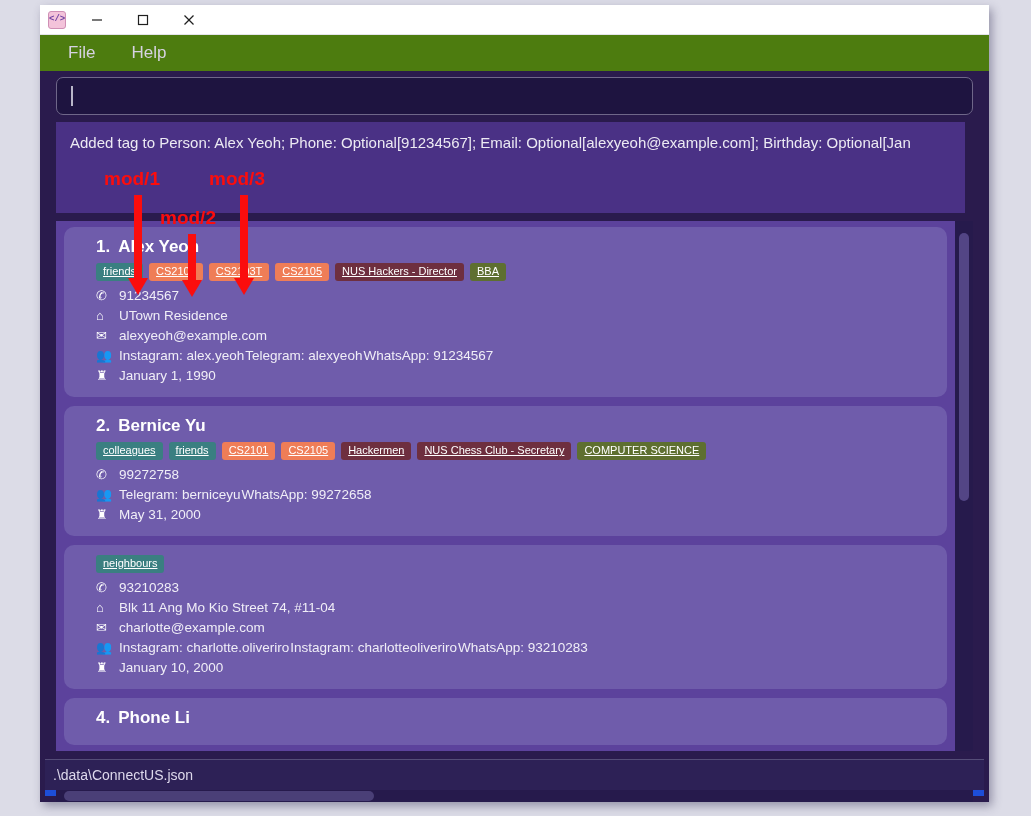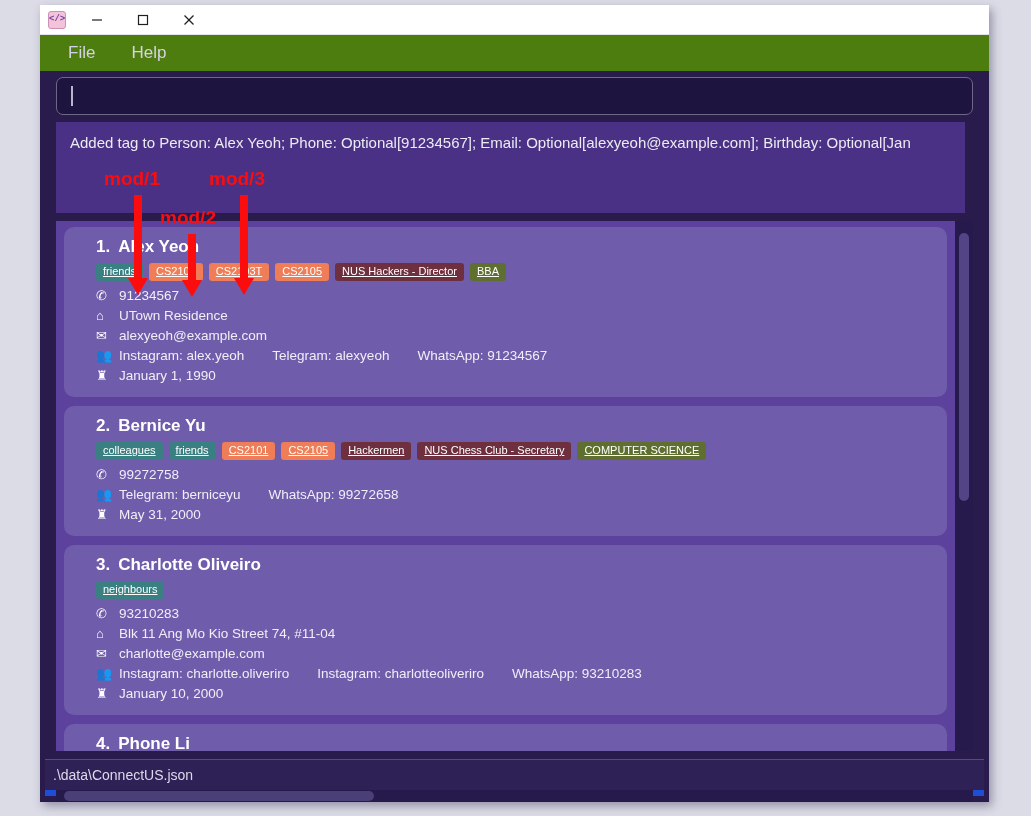--- a/index.html
+++ b/index.html
@@ -211,21 +211,21 @@
   }
   .detail-row .gicon {
     width: 18px;
     margin-right: 5px;
     display: inline-block;
     text-align: left;
     font-size: 13px;
     color: #ffffff;
     flex: none;
   }
-  .social-gap { margin-left: 28px; }
+  .social-gap { margin-left: 1px; }
 
   
   #list-vscroll {
     position: absolute;
     right: 0; top: 0; bottom: 0;
     width: 18px;
     background: #261a4c;
   }
   #list-vscroll-thumb {
     position: absolute;
@@ -371,21 +371,20 @@
               <span class="gicon">👥</span>
               <span>Telegram: berniceyu</span>
               <span class="social-gap">WhatsApp: 99272658</span>
             </div>
             <div class="detail-row">
               <span class="gicon">♜</span>
               <span>May 31, 2000</span>
             </div>
           </div>
           <div class="person-card">
-            <div class="p-name"><span class="idx">3.</span><span>Charlotte Oliveiro</span></div>
             <div class="tag-row">
               <span class="tag relationship">neighbours</span>
             </div>
             <div class="detail-row">
               <span class="gicon">✆</span>
               <span>93210283</span>
             </div>
             <div class="detail-row">
               <span class="gicon">⌂</span>
               <span>Blk 11 Ang Mo Kio Street 74, #11-04</span>

